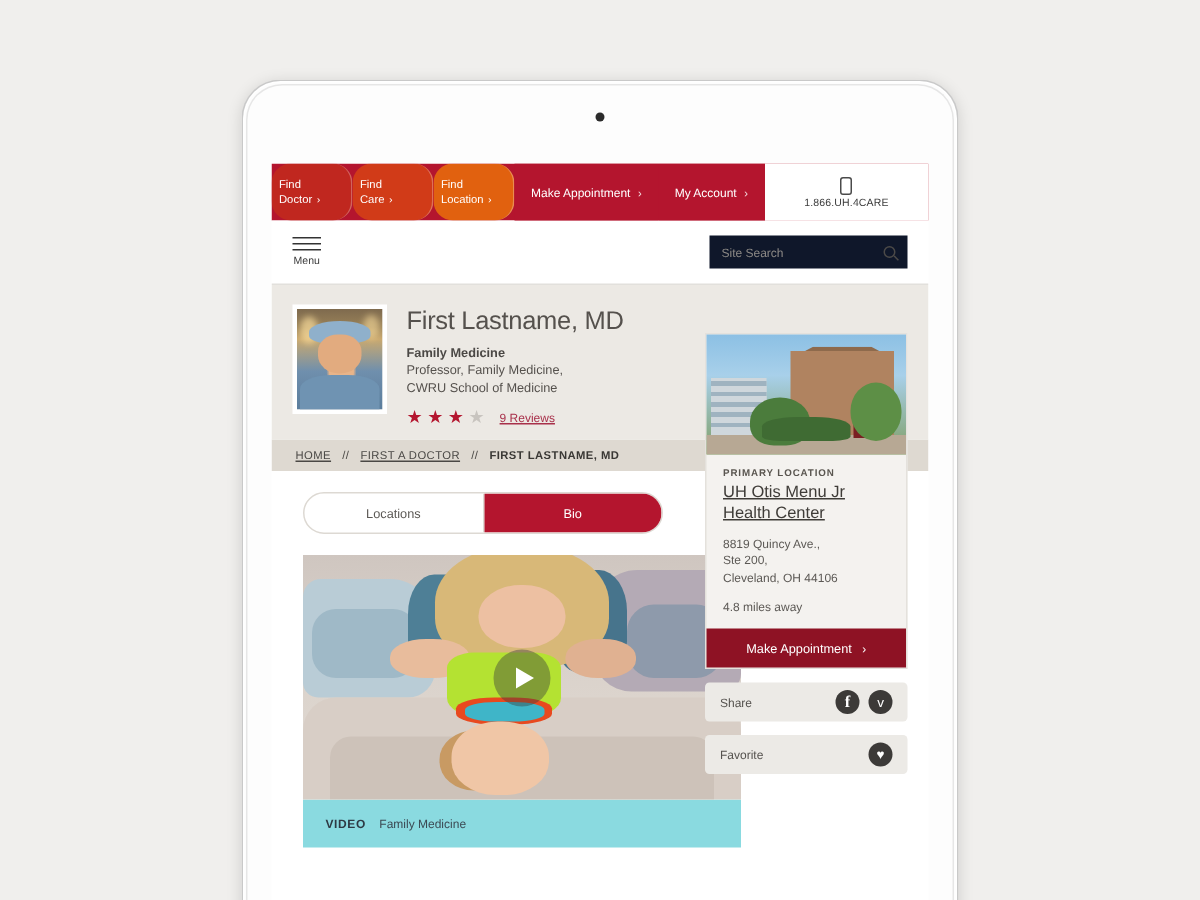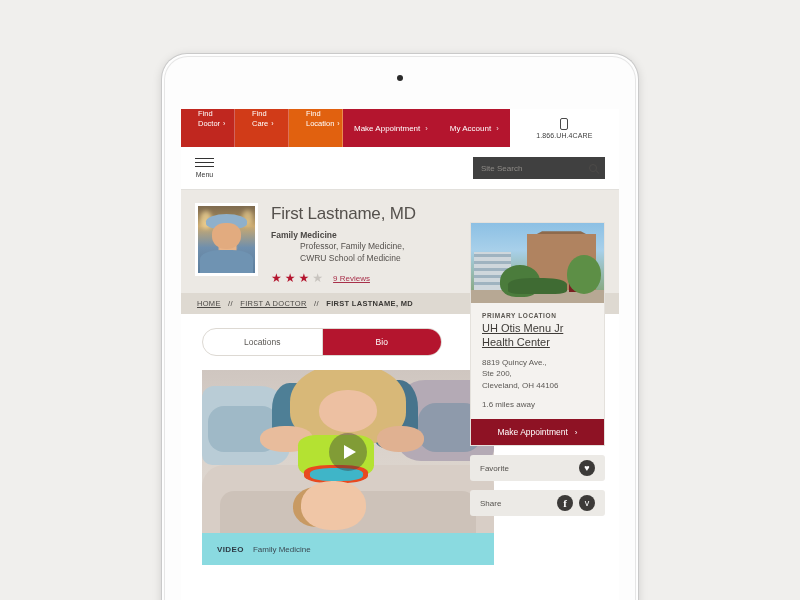--- a/index.html
+++ b/index.html
@@ -40,24 +40,25 @@
     position: absolute;
     left: 19px; top: 55px; right: 19px; bottom: 0;
     background: #ffffff;
     overflow: hidden;
   }
 
   
   #topnav { display: flex; height: 38px; background: #b4152e; }
   .nav-find {
     flex: 0 0 auto; width: 54px;
-    display: flex; align-items: flex-start;
-    padding-left: 17px;
+    display: flex; align-items: center;
+    padding-left: 5px;
     color: #fff; font-size: 7.5px; line-height: 1.35;
     border-right: 1px solid rgba(255,255,255,0.28);
+    border-radius: 13px;
   }
   .nav-find .chev { font-size: 7px; margin-left: 3px; }
   .nav-f1 { background: #c0271f; }
   .nav-f2 { background: #d13b18; }
   .nav-f3 { background: #e1610f; }
   .nav-link {
     flex: 0 0 auto;
     display: flex; align-items: center; justify-content: center;
     padding: 0 11px;
     color: #fff; font-size: 8px; white-space: nowrap;
@@ -83,21 +84,21 @@
     display: flex; align-items: center;
     padding: 0 14px;
   }
   #menu-btn { display: flex; flex-direction: column; align-items: center; gap: 2px; }
   #menu-btn .bars { display: flex; flex-direction: column; gap: 2.5px; }
   #menu-btn .bars i { display: block; width: 19px; height: 1.6px; background: #333; }
   #menu-btn .mlabel { font-size: 7px; color: #3a3a3a; margin-top: 2px; }
   #search-box {
     margin-left: auto;
     width: 132px; height: 22px;
-    background: #404040;
+    background: #0f172a;
     display: flex; align-items: center;
     padding: 0 8px;
   }
   #search-box .sp { font-size: 8px; color: #8d8a86; flex: 1; }
   .mag { width: 8px; height: 8px; border: 1.3px solid #4c4a48; border-radius: 50%; position: relative; }
   .mag::after { content:""; position:absolute; width:1.3px; height:4px; background:#4c4a48;
     right:-2px; bottom:-3px; transform: rotate(-45deg); }
 
   
   #profile {
@@ -127,21 +128,21 @@
     background: #6f93b2; border-radius: 40% 40% 0 0;
   }
   #doc-photo .glowL { position:absolute; left:3%; top:8%; width:22%; height:26%;
     background: rgba(255,226,160,.65); border-radius: 50%; filter: blur(2px); }
   #doc-photo .glowR { position:absolute; right:3%; top:6%; width:20%; height:24%;
     background: rgba(255,226,160,.55); border-radius: 50%; filter: blur(2px); }
 
   #doc-info { padding-top: 1px; flex: 1 1 auto; min-width: 0; }
   #doc-name { font-size: 17px; color: #55514d; font-weight: 400; letter-spacing: -.2px; }
   #doc-spec { font-size: 8.5px; color: #4b4845; font-weight: bold; margin-top: 6px; }
-  .doc-aff { font-size: 8.5px; color: #55514d; line-height: 1.42; margin-left: 29px; }
+  .doc-aff { font-size: 8.5px; color: #55514d; line-height: 1.42; }
   #rating { display: flex; align-items: center; gap: 3px; margin-top: 8px; }
   .star { font-size: 12px; line-height: 1; color: #b4152e; }
   .star.off { color: #c8c4bf; }
   #reviews-link {
     font-size: 8px; color: #a8304a; text-decoration: underline;
     margin-left: 7px;
   }
 
   
   #breadcrumb {
@@ -401,35 +402,35 @@
             <span class="shrub"></span>
           </div>
           <div id="loc-body">
             <div class="loc-kicker">PRIMARY LOCATION</div>
             <div class="loc-name">UH Otis Menu Jr Health Center</div>
             <div class="loc-addr">
               <span>8819 Quincy Ave.,</span><br>
               <span>Ste 200,</span><br>
               <span>Cleveland, OH 44106</span>
             </div>
-            <div class="loc-dist">1.6 miles away</div>
+            <div class="loc-dist">4.8 miles away</div>
           </div>
           <div class="btn-appt">
             <span>Make Appointment</span>
             <span class="chev">›</span>
           </div>
         </div>
 
         <div class="row-btn">
-          <span class="rlabel">Favorite</span>
-          <span class="circ">♥</span>
-        </div>
-
-        <div class="row-btn">
           <span class="rlabel">Share</span>
           <span class="circ fb">f</span>
           <span class="circ">ᴠ</span>
         </div>
+
+        <div class="row-btn">
+          <span class="rlabel">Favorite</span>
+          <span class="circ">♥</span>
+        </div>
       </div>
 
     </div>
   </div>
 </div>
 
 </body></html>

